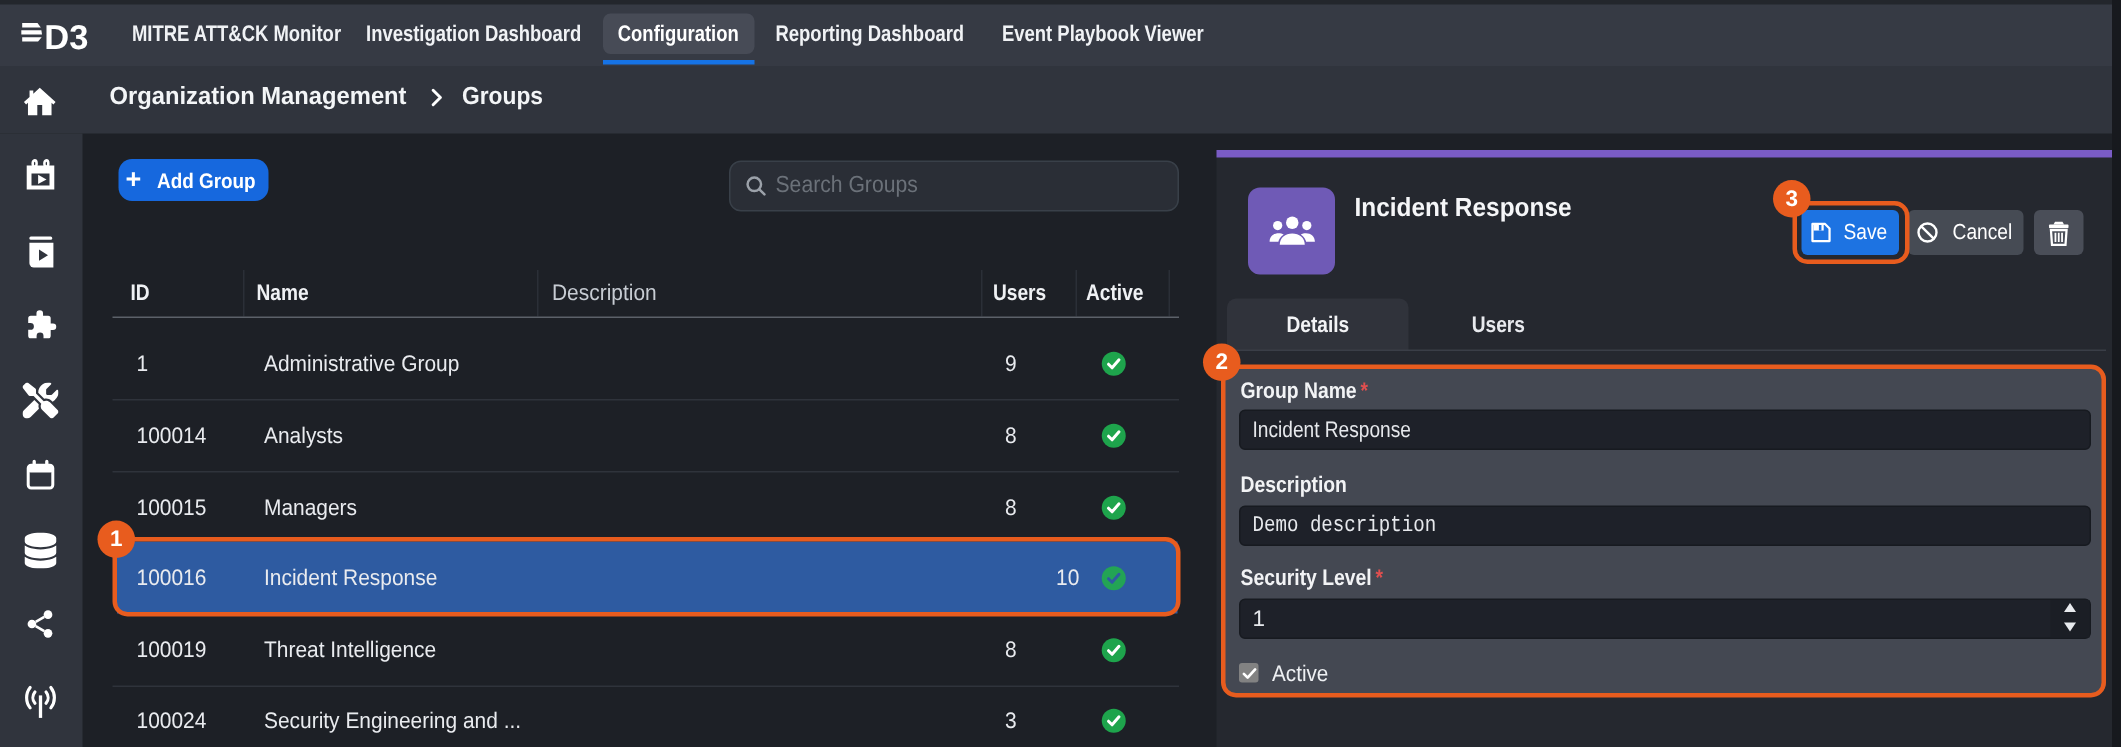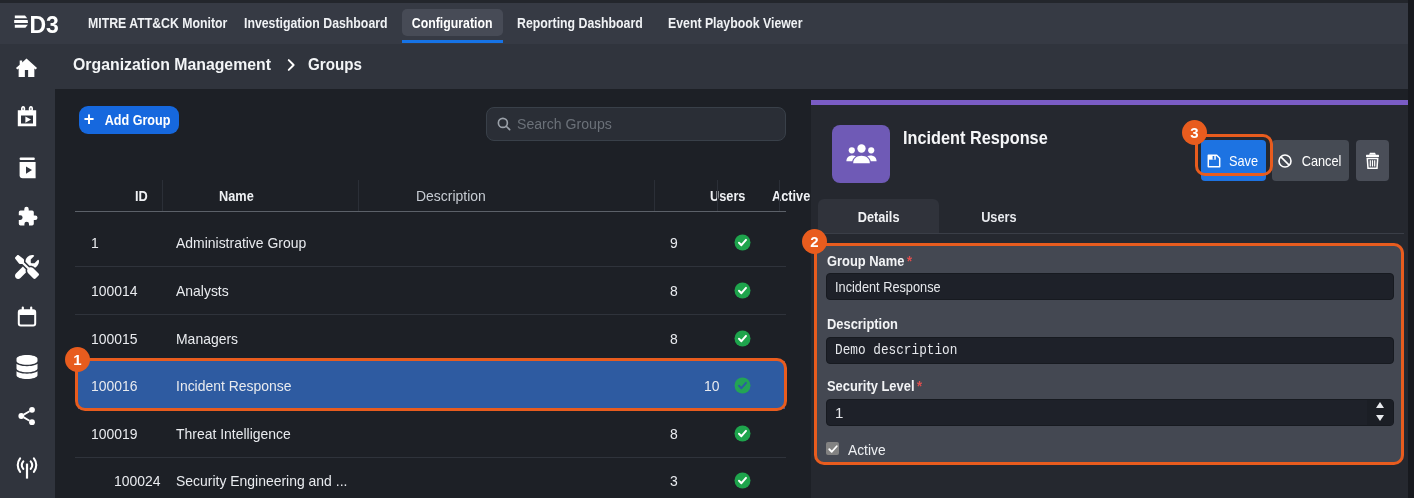--- a/index.html
+++ b/index.html
@@ -15,33 +15,33 @@
   .navbox { left:402px; top:9px; width:101px; height:27px; background:#474b56; border-radius:5px; text-align:center; line-height:27px; font-size:15px; font-weight:bold; color:#fff; }
   .navline { left:402px; top:40px; width:101px; height:3px; background:#1673e6; }
   
   .crumb { left:0; top:44px; width:1414px; height:45px; background:#30343d; }
   .sidebar { left:0; top:89px; width:55px; height:409px; background:#30343d; }
   .crumbtxt { font-weight:bold; font-size:16.5px; color:#f3f5f7; top:55px; }
   
   .btn-add { left:79px; top:106px; width:100px; height:28px; background:#1668de; border-radius:9px; color:#fff; display:flex; align-items:center; justify-content:center; font-size:14px; font-weight:bold; }
   .search { left:486px; top:107px; width:300px; height:34px; background:#2a2e36; border:1px solid #394049; border-radius:8px; }
   .search-ph { left:517px; top:115px; font-size:15.5px; color:#6b7179; }
-  .th { top:187px; font-size:15px; font-weight:bold; color:#eff1f4;margin-left:48px; }
+  .th { top:187px; font-size:15px; font-weight:bold; color:#eff1f4; }
   .vline { top:180px; width:1px; height:31px; background:#2b2f37; }
   .h-underline { left:75px; top:211px; width:711px; height:1px; background:#5c6169; }
   .rowsep { left:75px; width:711px; height:1px; background:#2f333b; }
   .cell { font-size:15px; color:#e9ebef; white-space:nowrap; }
   .selrow { left:78px; top:361px; width:707px; height:48px; background:#2e5ba1; }
   .chk { width:17px; height:17px; }
   
   .pbar { left:811px; top:100px; width:597px; height:5px; background:#7a5cc5; }
   .panel { left:811px; top:105px; width:597px; height:393px; background:#25282f; }
   .avatar { left:832px; top:125px; width:58px; height:58px; border-radius:8px; background:#6f5ab6; display:flex; align-items:center; justify-content:center; }
   .ptitle { left:903px; top:128px; font-size:17.5px; font-weight:bold; color:#f5f6f8; }
-  .btn { height:41px; top:140px; border-radius:4px; color:#fff; display:flex; align-items:center; justify-content:center; font-size:14.5px; gap:6px; }
+  .btn { height:30px; top:140px; border-radius:4px; color:#fff; display:flex; align-items:center; justify-content:center; font-size:14.5px; gap:6px; }
   .btn-save { left:1201px; width:65px; background:#1d73e2; }
   .btn-cancel { left:1272px; width:77px; background:#464b54; }
   .btn-trash { left:1356px; width:33px; background:#4a4e58; }
   .tab-a { left:818px; top:199px; width:121px; height:35px; background:#30333b; border-radius:6px 6px 0 0; text-align:center; line-height:35px; font-size:15px; font-weight:bold; color:#f2f3f5; }
   .tab-b { left:939px; top:199px; width:120px; height:35px; text-align:center; line-height:35px; font-size:15px; font-weight:bold; color:#e8eaee; }
   .tabline { left:818px; top:233px; width:586px; height:1px; background:#3a3e47; }
   .formbg { left:816px; top:245px; width:588px; height:218px; background:#444852; border-radius:8px; }
   .flabel { left:827px; font-size:15px; font-weight:bold; color:#f2f3f5; }
   .flabel .req { color:#e04f4f; margin-left:3px; }
   .finput { left:826px; width:568px; height:27px; background:#1e2129; border:1px solid #171a20; border-radius:4px; font-size:15px; color:#e6e8ec; line-height:25px; padding-left:8px; }
@@ -217,21 +217,21 @@
     </svg></div>
 
   <div class="abs cell" style="left:91px; top:425px;"><span class="sx" style="--s:.93;">100019</span></div>
   <div class="abs cell" style="left:176px; top:425px;"><span class="sx" style="--s:.93;">Threat Intelligence</span></div>
   <div class="abs cell" style="left:670px; top:425px;"><span class="sx" style="--s:.93;">8</span></div>
   <div class="abs" style="left:734px; top:425px;"><svg class="chk" viewBox="0 0 17 17">
       <circle cx="8.5" cy="8.5" r="8" fill="#1ea44c"></circle>
       <path d="M5 8.8 7.4 11.2 12 5.9" fill="none" stroke="#fff" stroke-width="2" stroke-linecap="round" stroke-linejoin="round"></path>
     </svg></div>
 
-  <div class="abs cell" style="left:91px; top:472px;margin-left:23px;"><span class="sx" style="--s:.93;">100024</span></div>
+  <div class="abs cell" style="left:91px; top:472px;"><span class="sx" style="--s:.93;">100024</span></div>
   <div class="abs cell" style="left:176px; top:472px;"><span class="sx" style="--s:.93;">Security Engineering and ...</span></div>
   <div class="abs cell" style="left:670px; top:472px;"><span class="sx" style="--s:.93;">3</span></div>
   <div class="abs" style="left:734px; top:472px;"><svg class="chk" viewBox="0 0 17 17">
       <circle cx="8.5" cy="8.5" r="8" fill="#1ea44c"></circle>
       <path d="M5 8.8 7.4 11.2 12 5.9" fill="none" stroke="#fff" stroke-width="2" stroke-linecap="round" stroke-linejoin="round"></path>
     </svg></div>
 
   <div class="abs panel"></div>
   <div class="abs pbar"></div>
   <div class="abs avatar">

